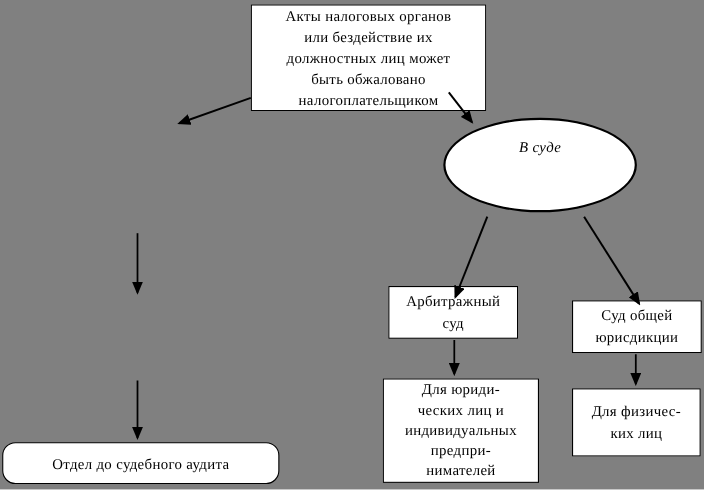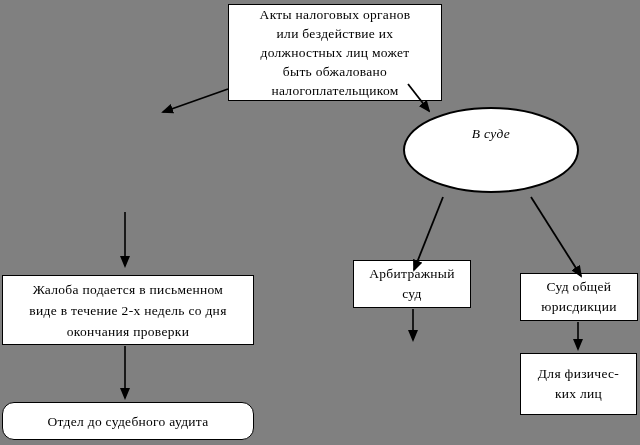--- a/index.html
+++ b/index.html
@@ -61,32 +61,34 @@
 
   <div class="shape" id="title-box">Акты налоговых органов
 или бездействие их
 должностных лиц может
 быть обжаловано
 налогоплательщиком</div>
 
 
   <div class="shape ellipse top-text" id="court-ellipse">В суде</div>
 
-  <div class="shape" id="complaint-box">Жалоба подается в письменном
-виде в течение 2-х недель со дня
-окончания проверки</div>
 
   <div class="shape" id="pretrial-audit-box">Отдел до судебного аудита</div>
 
   <div class="shape" id="arbitration-court-box">Арбитражный
 суд</div>
 
   <div class="shape" id="general-jurisdiction-box">Суд общей
 юрисдикции</div>
 
+  <div class="shape" id="legal-entities-box">Для юриди-
+ческих лиц и
+индивидуальных
+предпри-
+нимателей</div>
 
   <div class="shape" id="individuals-box">Для физичес-
 ких лиц</div>
 
   <svg id="arrows" viewBox="0 0 640 445" xmlns="http://www.w3.org/2000/svg">
     <defs>
       <marker id="ah" markerUnits="userSpaceOnUse" markerWidth="12" markerHeight="10" viewBox="0 0 12 10" refX="10" refY="5" orient="auto">
         <path d="M0,0 L12,5 L0,10 z" fill="#000000"></path>
       </marker>
     </defs>

